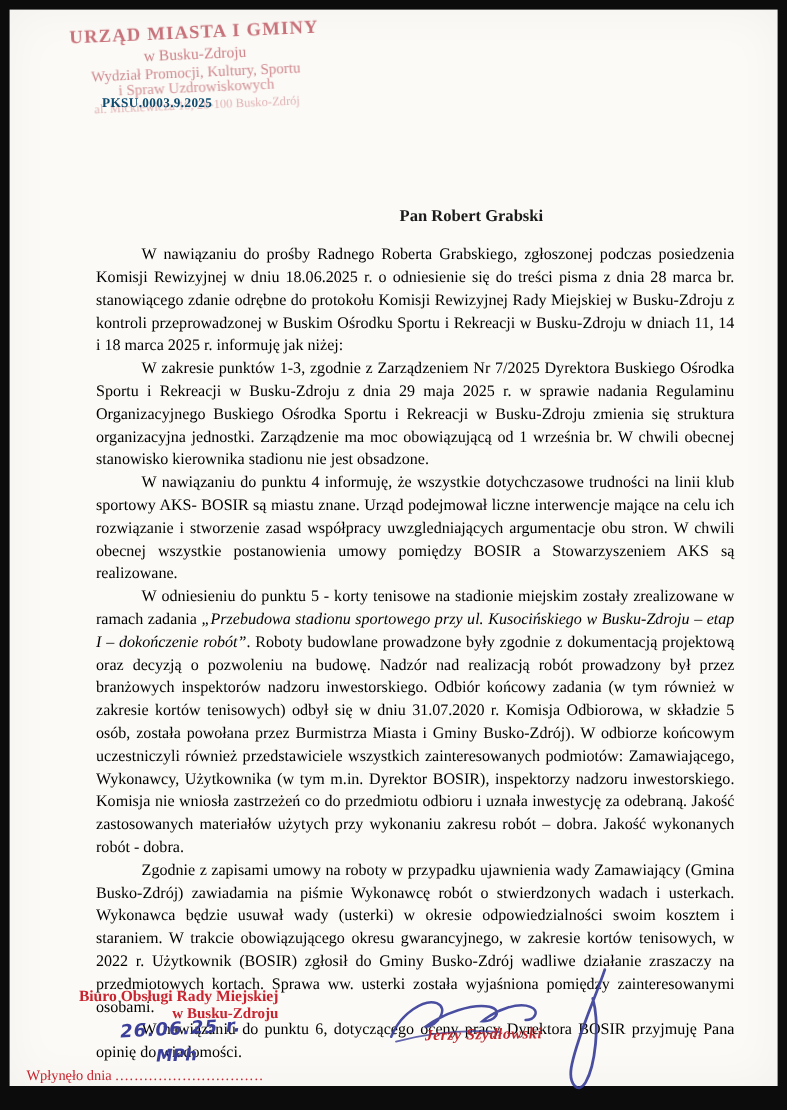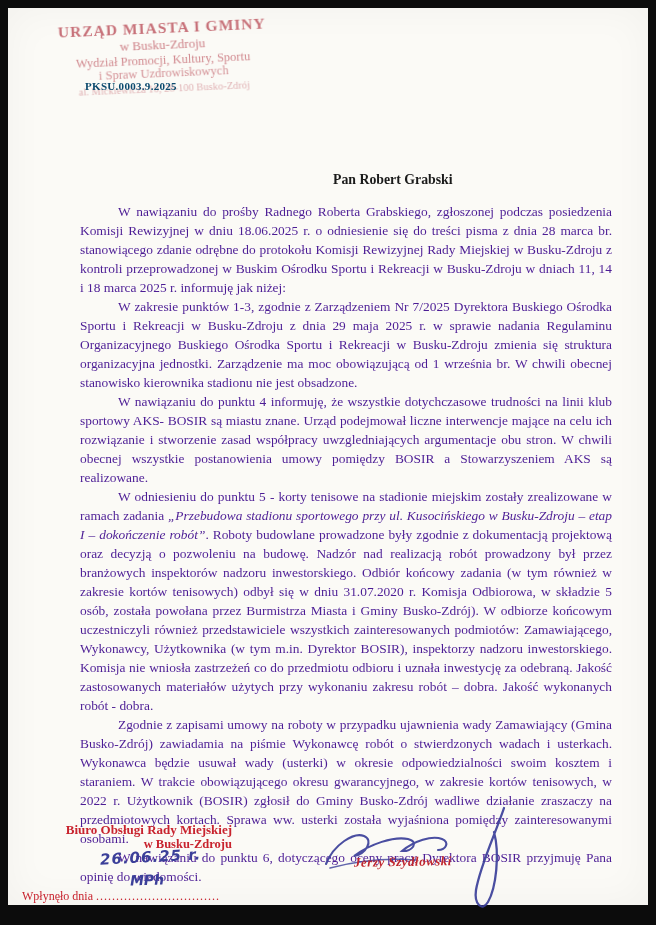--- a/index.html
+++ b/index.html
@@ -36,21 +36,21 @@
     font-size:13.5px;color:#1c1c1c;
   }
   
   .recipient{
     position:absolute;left:325px;top:131px;
     font-size:13.8px;font-weight:bold;color:#1a1a1a;line-height:17.5px;margin-top:32px;
   }
   
   .body-text{
     position:absolute;left:72px;top:194px;width:532px;
-    font-size:13.4px;line-height:19px;color:#4c1d95;
+    font-size:13.4px;line-height:19px;color:#000000;
     text-align:justify;
   }
   .body-text p{margin:0;text-indent:38px;}
   .body-text .quote{font-style:italic;}
   
   .received-stamp{
     position:absolute;left:14px;top:815px;width:210px;
     color:#c8232e;text-align:right;
     font-family:"Liberation Serif",serif;
   }

